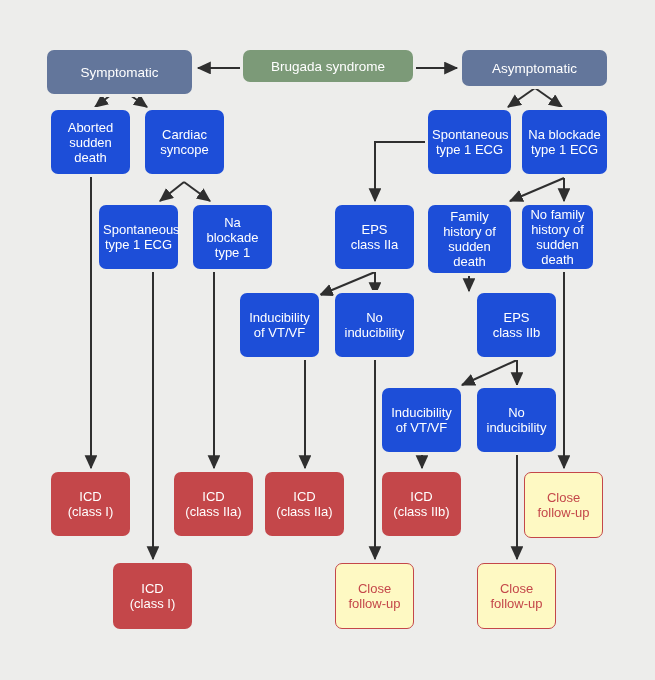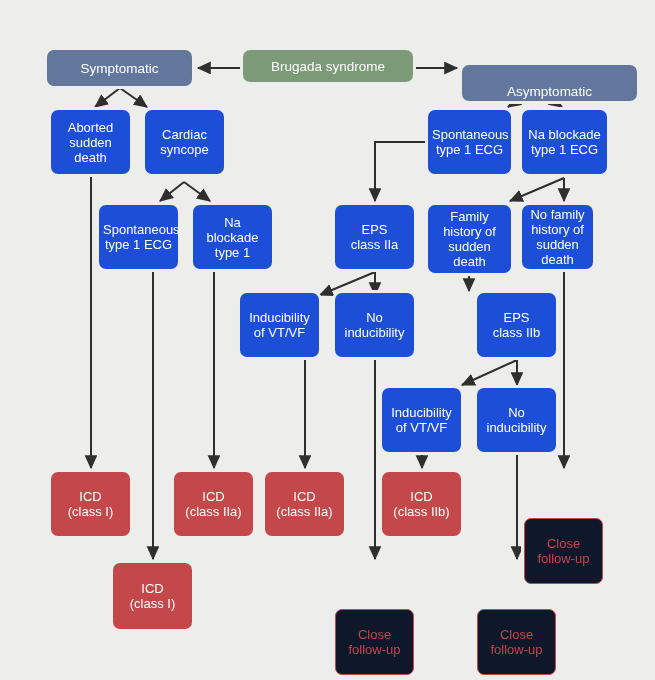--- a/index.html
+++ b/index.html
@@ -40,24 +40,23 @@
   }
   .node .label {
     display: block;
     width: 100%;
   }
   .node.root   { background: #7c9a78; }
   .node.branch { background: #63769b; }
   .node.step   { background: #1d4ed8; }
   .node.icd    { background: #c4474a; }
   .node.follow {
-    background: #0f172a;
+    background: #fef9c3;
     color: #c4474a;
     border: 1.5px solid #c4474a;
-    margin-top: 46px;
   }
   .node.root .label,
   .node.branch .label { font-size: 13.5px; }
 </style>
 </head>
 <body>
 
 <div id="canvas">
 
   <svg id="wires" viewBox="0 0 655 680" xmlns="http://www.w3.org/2000/svg">
@@ -101,24 +100,24 @@
       <line x1="305" y1="359" x2="305" y2="468"></line>
       <line x1="375" y1="359" x2="375" y2="559"></line>
       <line x1="422" y1="454" x2="422" y2="468"></line>
       <line x1="517" y1="454" x2="517" y2="559"></line>
     </g>
   </svg>
 
 <div class="node root" style="left: 243px; top: 50px; width: 170px; height: 32px;">
       <span class="label">Brugada syndrome</span>
     </div>
-    <div class="node branch" style="left: 47px; top: 50px; width: 145px; height: 36px;">
+    <div class="node branch" style="left: 47px; top: 50px; width: 145px; height: 44px;">
       <span class="label">Symptomatic</span>
     </div>
-    <div class="node branch" style="left: 462px; top: 65px; width: 175px; height: 36px; align-items: flex-end;">
+    <div class="node branch" style="left: 462px; top: 50px; width: 145px; height: 36px;">
       <span class="label">Asymptomatic</span>
     </div>
     <div class="node step" style="left: 51px; top: 110px; width: 79px; height: 64px;">
       <span class="label">Aborted<br>sudden<br>death</span>
     </div>
     <div class="node step" style="left: 145px; top: 110px; width: 79px; height: 64px;">
       <span class="label">Cardiac<br>syncope</span>
     </div>
     <div class="node step" style="left: 428px; top: 110px; width: 83px; height: 64px;">
       <span class="label">Spontaneous<br>type 1 ECG</span>

